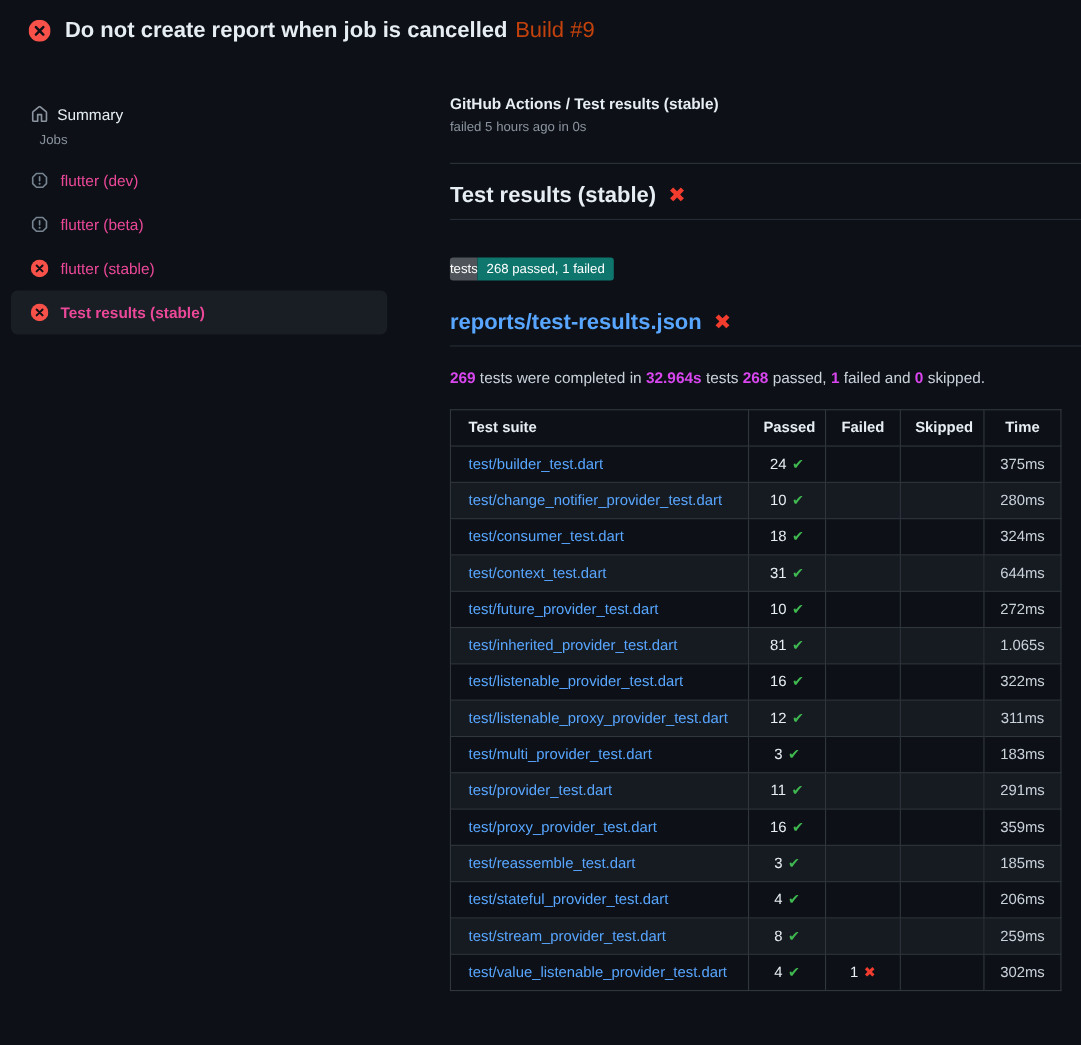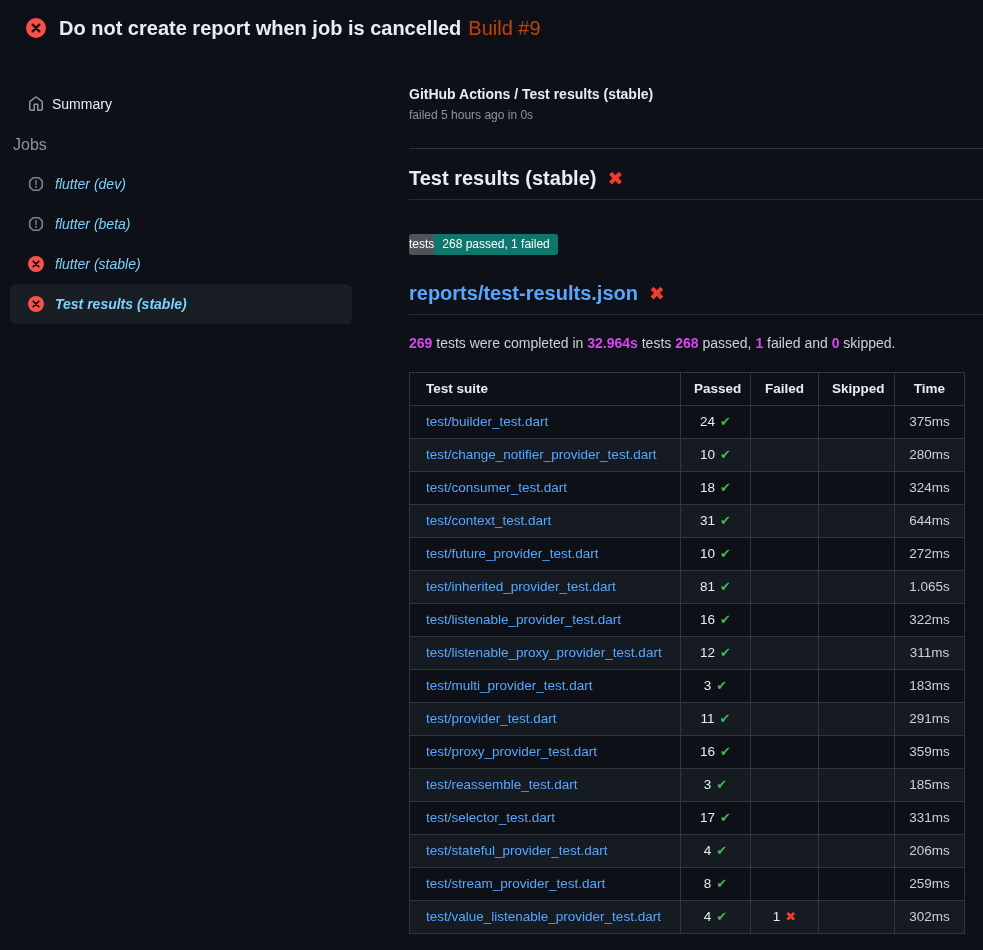--- a/index.html
+++ b/index.html
@@ -17,25 +17,25 @@
   .top-header .status-ico svg { width:20px; height:20px; display:block; }
   .top-title { margin:0 0 0 13px; font-size:20px; font-weight:700; color:#e6edf3; white-space:nowrap; }
   .top-title .build { color:#c2410c; font-weight:400; margin-left:7px; }
 
   
   .sidebar { position:absolute; top:74px; left:0; width:362px; }
   .side-summary { display:flex; align-items:flex-end; gap:8px; height:38px;
     padding-left:28px; font-size:14px; color:#e6edf3; cursor:pointer; }
   .icon16 { width:16px; height:16px; flex:0 0 auto; }
   .icon16 svg { width:16px; height:16px; display:block; }
-  .side-section-label { margin-top:24px; padding-left:13px; font-size:16px; color:#8b949e; }
+  .side-section-label { margin-top:8px; padding-left:36px; font-size:12px; color:#8b949e; }
   .jobs { margin-top:10px; }
   .job-item { display:flex; align-items:center; gap:11px; height:40px;
     margin:0 10px; padding-left:18px; border-radius:6px; font-size:14px;
-    color:#7dd3fc; cursor:pointer; white-space:nowrap;font-style:italic; }
+    color:#ec4899; cursor:pointer; white-space:nowrap; }
   .job-item.selected { background:rgba(177,186,196,0.08); font-weight:700; }
 
   
   .main { position:absolute; left:397px; top:86px; width:586px;margin-left:12px; }
   .crumb-block { border-bottom:1px solid #2d333b; padding-bottom:26px; }
   .breadcrumb { font-size:14px; font-weight:700; color:#e6edf3; }
   .run-status { margin-top:6px; font-size:12px; color:#8b949e; }
 
   .section-h { display:flex; align-items:center; gap:11px; margin-top:18px;
     padding-bottom:9px; border-bottom:1px solid #262c36;
@@ -250,27 +250,20 @@
           <td>359ms</td>
         </tr>
         <tr>
           <td><a>test/reassemble_test.dart</a></td>
           <td><span class="num">3</span><span class="ok">✔</span></td>
           <td></td>
           <td></td>
           <td>185ms</td>
         </tr>
         <tr>
-          <td><a>test/selector_test.dart</a></td>
-          <td><span class="num">17</span><span class="ok">✔</span></td>
-          <td></td>
-          <td></td>
-          <td>331ms</td>
-        </tr>
-        <tr>
           <td><a>test/stateful_provider_test.dart</a></td>
           <td><span class="num">4</span><span class="ok">✔</span></td>
           <td></td>
           <td></td>
           <td>206ms</td>
         </tr>
         <tr>
           <td><a>test/stream_provider_test.dart</a></td>
           <td><span class="num">8</span><span class="ok">✔</span></td>
           <td></td>

